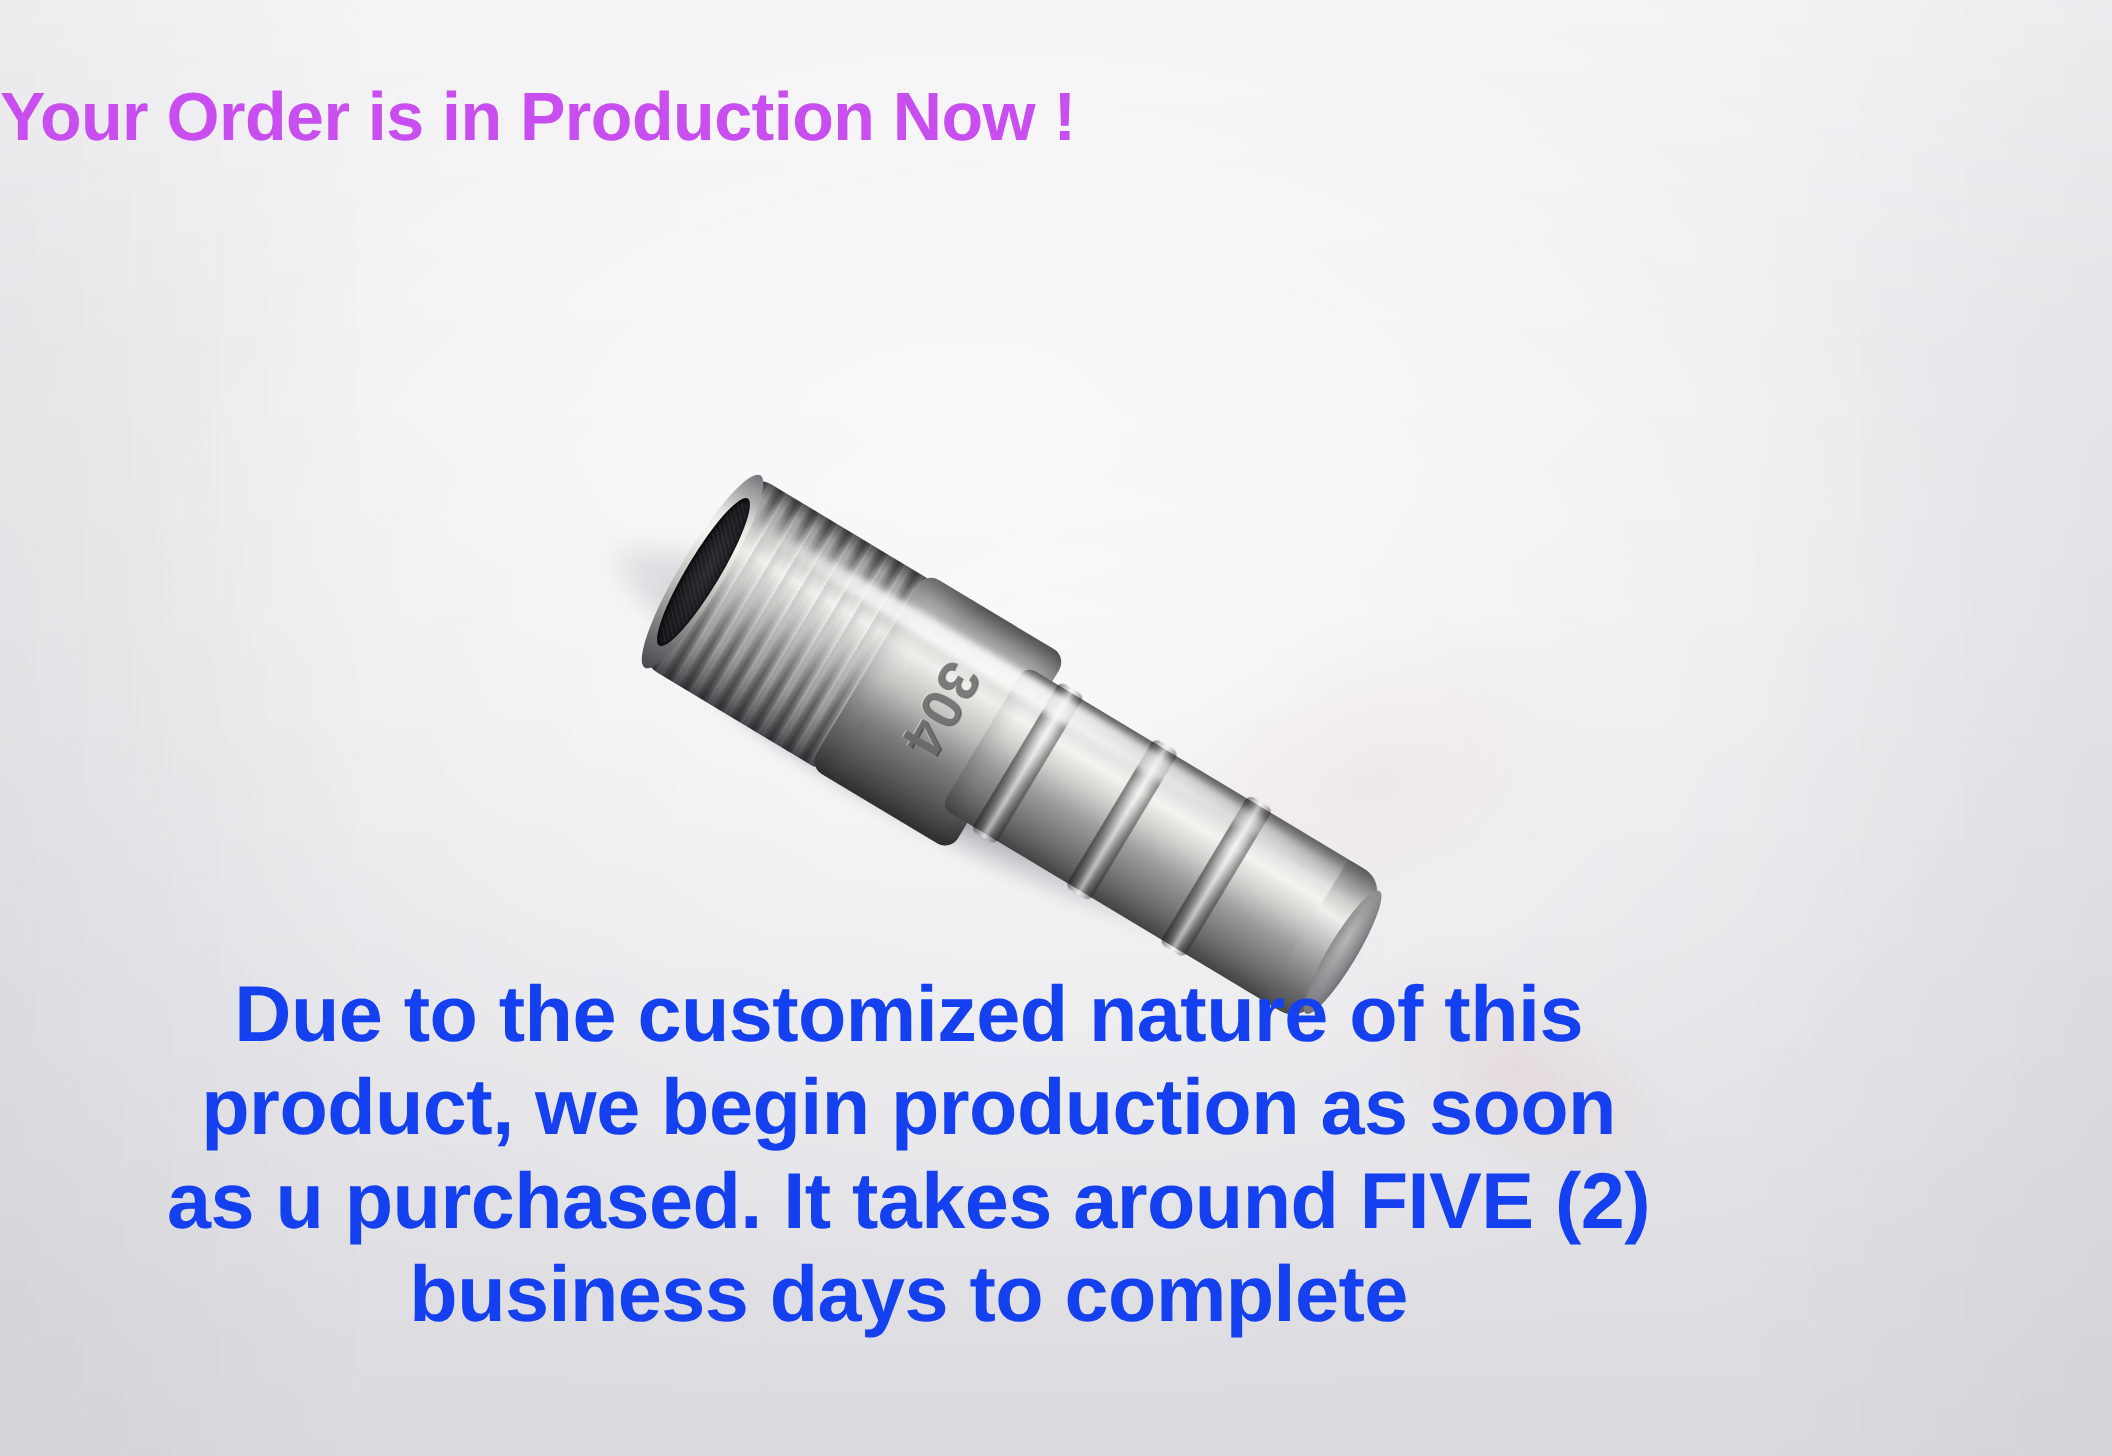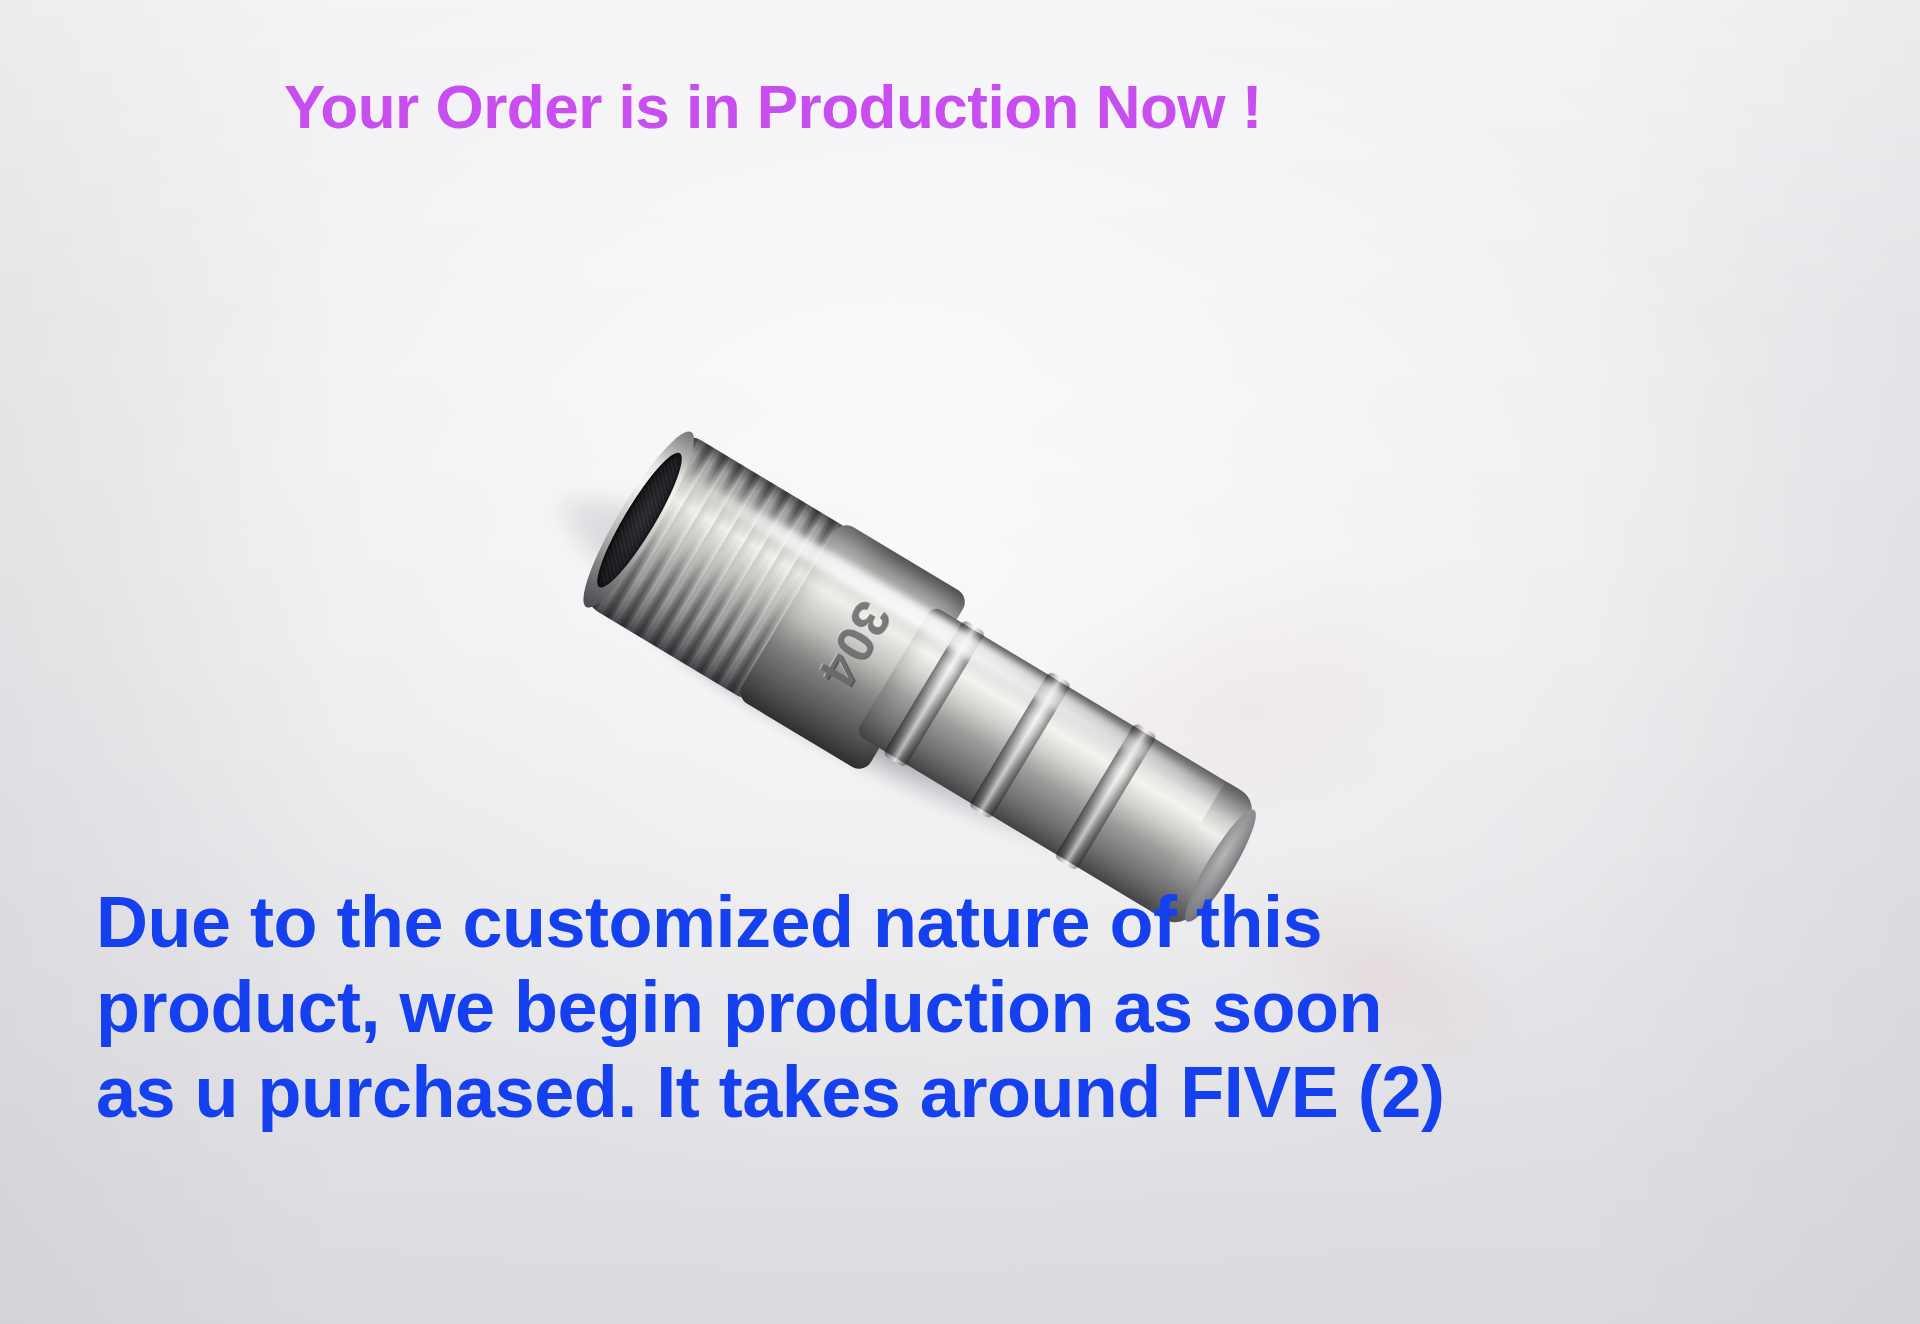--- a/index.html
+++ b/index.html
@@ -261,36 +261,36 @@
     background: linear-gradient(to right, rgba(255,255,255,0.0) 0%, rgba(255,255,255,0.72) 18%, rgba(255,255,255,0.85) 46%, rgba(255,255,255,0.45) 78%, rgba(255,255,255,0) 100%);
     filter: blur(3px);
   }
 
   
   .headline {
     position: absolute;
     left: 0;
     top: 76px;
     width: 1546px;
-    text-align: center;
+    text-align: left;
     font-family: "Liberation Sans", sans-serif;
     font-weight: bold;
     font-size: 62px;
     line-height: 1.0;
     letter-spacing: -0.5px;
     color: #c94ef0;
     white-space: nowrap;
   }
 
   .body-copy {
     position: absolute;
     left: 96px;
     top: 880px;
     width: 1460px;
-    text-align: left;
+    text-align: center;
     font-family: "Liberation Sans", sans-serif;
     font-weight: bold;
     font-size: 72px;
     line-height: 1.18;
     letter-spacing: -0.5px;
     color: #1540ef;
   }
   .body-copy .line { display: block; white-space: nowrap; }
 </style>
 </head>
@@ -329,15 +329,16 @@
 
     <div class="spec-hi"></div>
   </div>
 
   <div class="headline">Your Order is in Production Now !</div>
 
   <div class="body-copy">
     <span class="line">Due to the customized nature of this</span>
     <span class="line">product, we begin production as soon</span>
     <span class="line">as u purchased. It takes around FIVE (2)</span>
+    <span class="line">business days to complete</span>
   </div>
 
 </div>
 
 </body></html>

